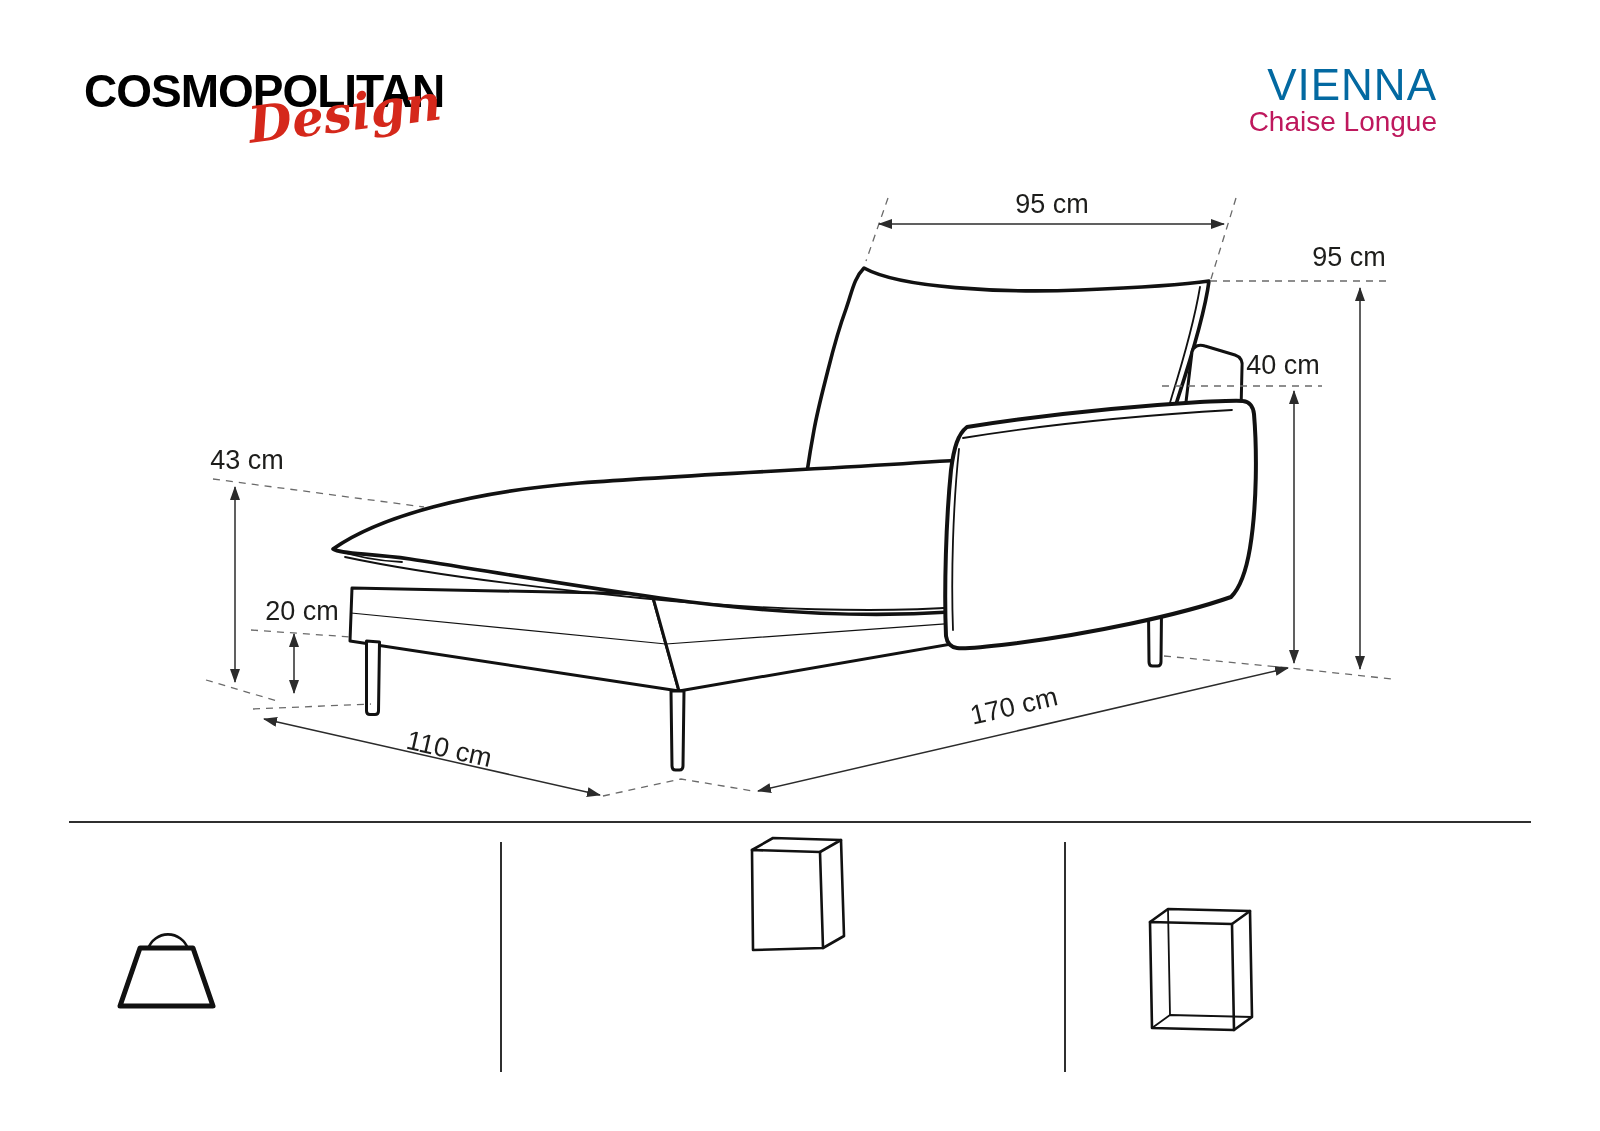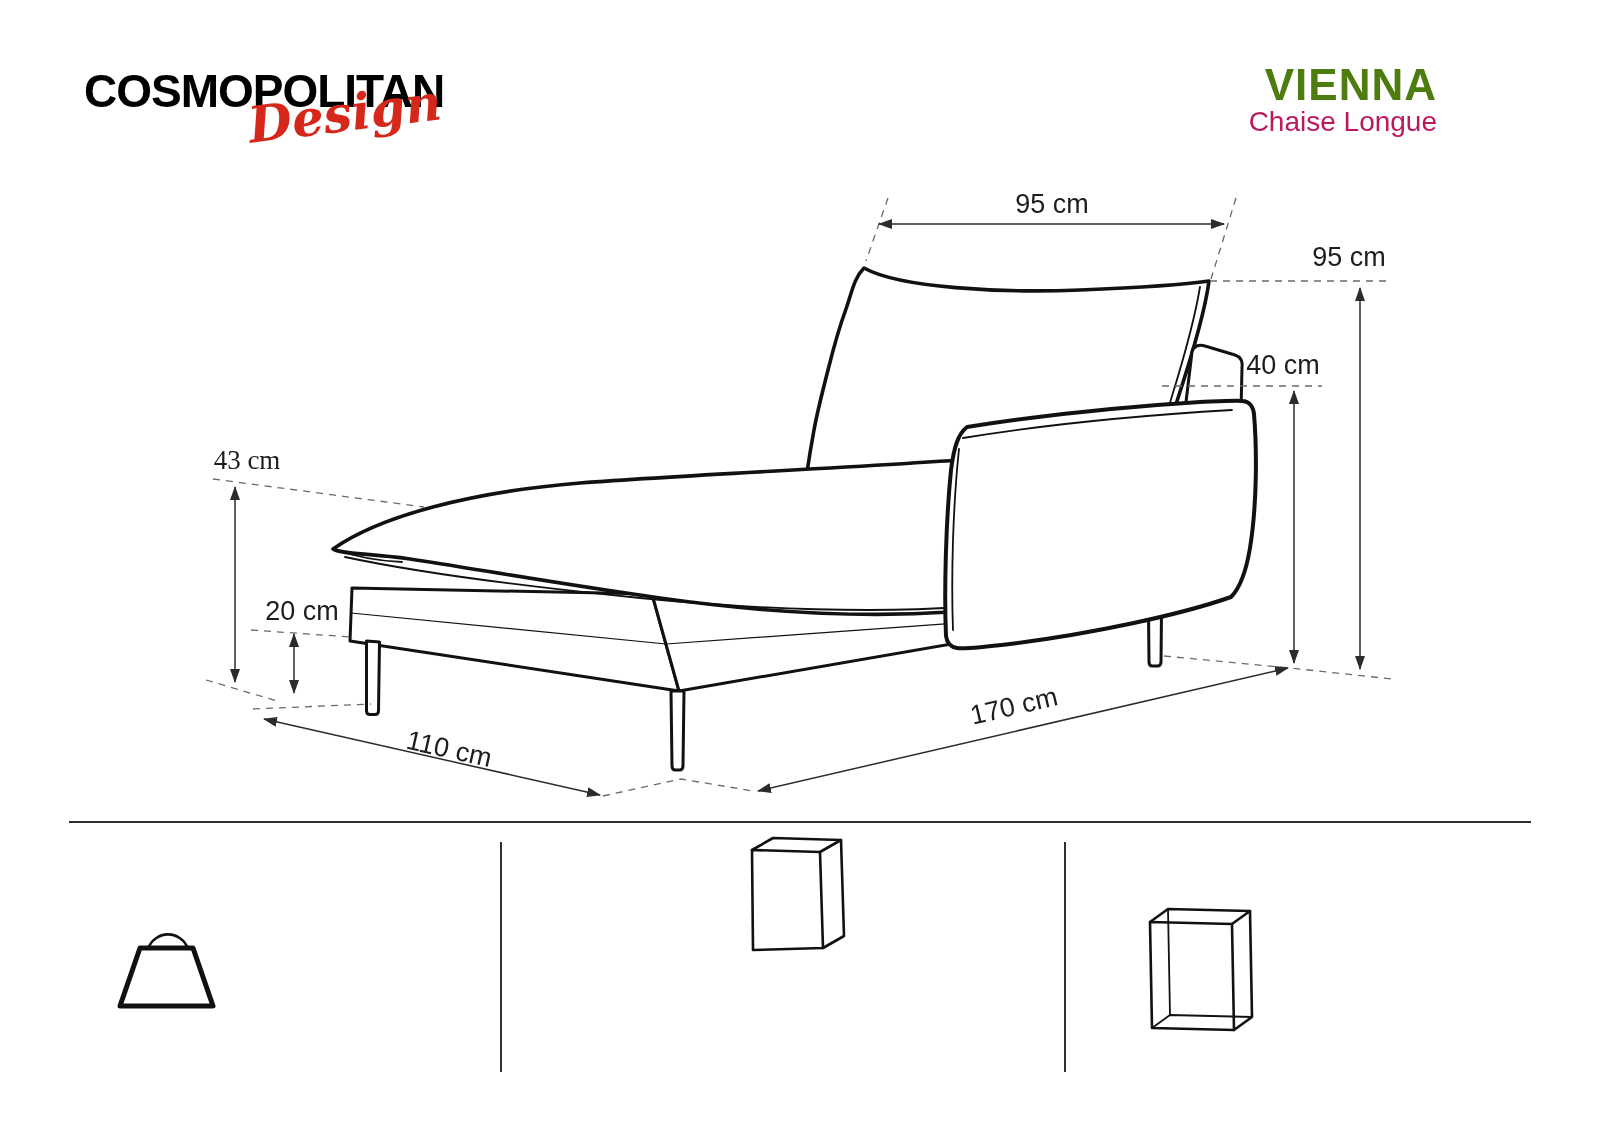--- a/index.html
+++ b/index.html
@@ -5,28 +5,28 @@
   html,body{margin:0;padding:0;background:#ffffff;}
   #page{position:relative;width:1600px;height:1131px;background:#ffffff;overflow:hidden;
         font-family:"Liberation Sans",sans-serif;color:#1d1d1b;}
   .abs{position:absolute;}
   #art{position:absolute;left:0;top:0;z-index:1;}
   .txt{position:absolute;z-index:2;white-space:nowrap;}
   
   .brand-name{left:84px;top:64px;font-size:46px;font-weight:700;letter-spacing:-1px;color:#000000;}
   .brand-script{left:248px;top:84px;font-size:50px;color:#d5281b;font-family:"DejaVu Serif",serif;
                 font-style:italic;font-weight:700;transform:rotate(-7deg);}
-  .product-name{left:1037px;top:60px;width:400px;text-align:right;font-size:44px;font-weight:700;color:#4d7c0f;letter-spacing:1px;}
+  .product-name{left:1037px;top:60px;width:400px;text-align:right;font-size:44px;font-weight:400;color:#0369a1;letter-spacing:1px;}
   .product-subtitle{left:1037px;top:106px;width:400px;text-align:right;font-size:28px;color:#be185d;}
   
   .dim{font-size:27px;color:#1d1d1b;text-align:center;}
   .dim-top-width{left:992px;top:189px;width:120px;}
   .dim-total-height{left:1303px;top:242px;width:92px;}
   .dim-armrest-height{left:1237px;top:350px;width:92px;}
-  .dim-seat-height{left:201px;top:445px;width:92px;font-family:Liberation Serif, serif;}
+  .dim-seat-height{left:201px;top:445px;width:92px;}
   .dim-leg-height{left:256px;top:596px;width:92px;}
   .dim-depth{left:389px;top:734px;width:120px;transform:rotate(12.7deg);}
   .dim-length{left:954px;top:691px;width:120px;transform:rotate(-13.1deg);}
   
   .rule-h{left:69px;top:821px;width:1462px;height:2px;background:#2f2f2f;z-index:2;}
   .rule-v1{left:500px;top:842px;width:2px;height:230px;background:#2f2f2f;z-index:2;}
   .rule-v2{left:1064px;top:842px;width:2px;height:230px;background:#2f2f2f;z-index:2;}
 </style>
 </head>
 <body>

